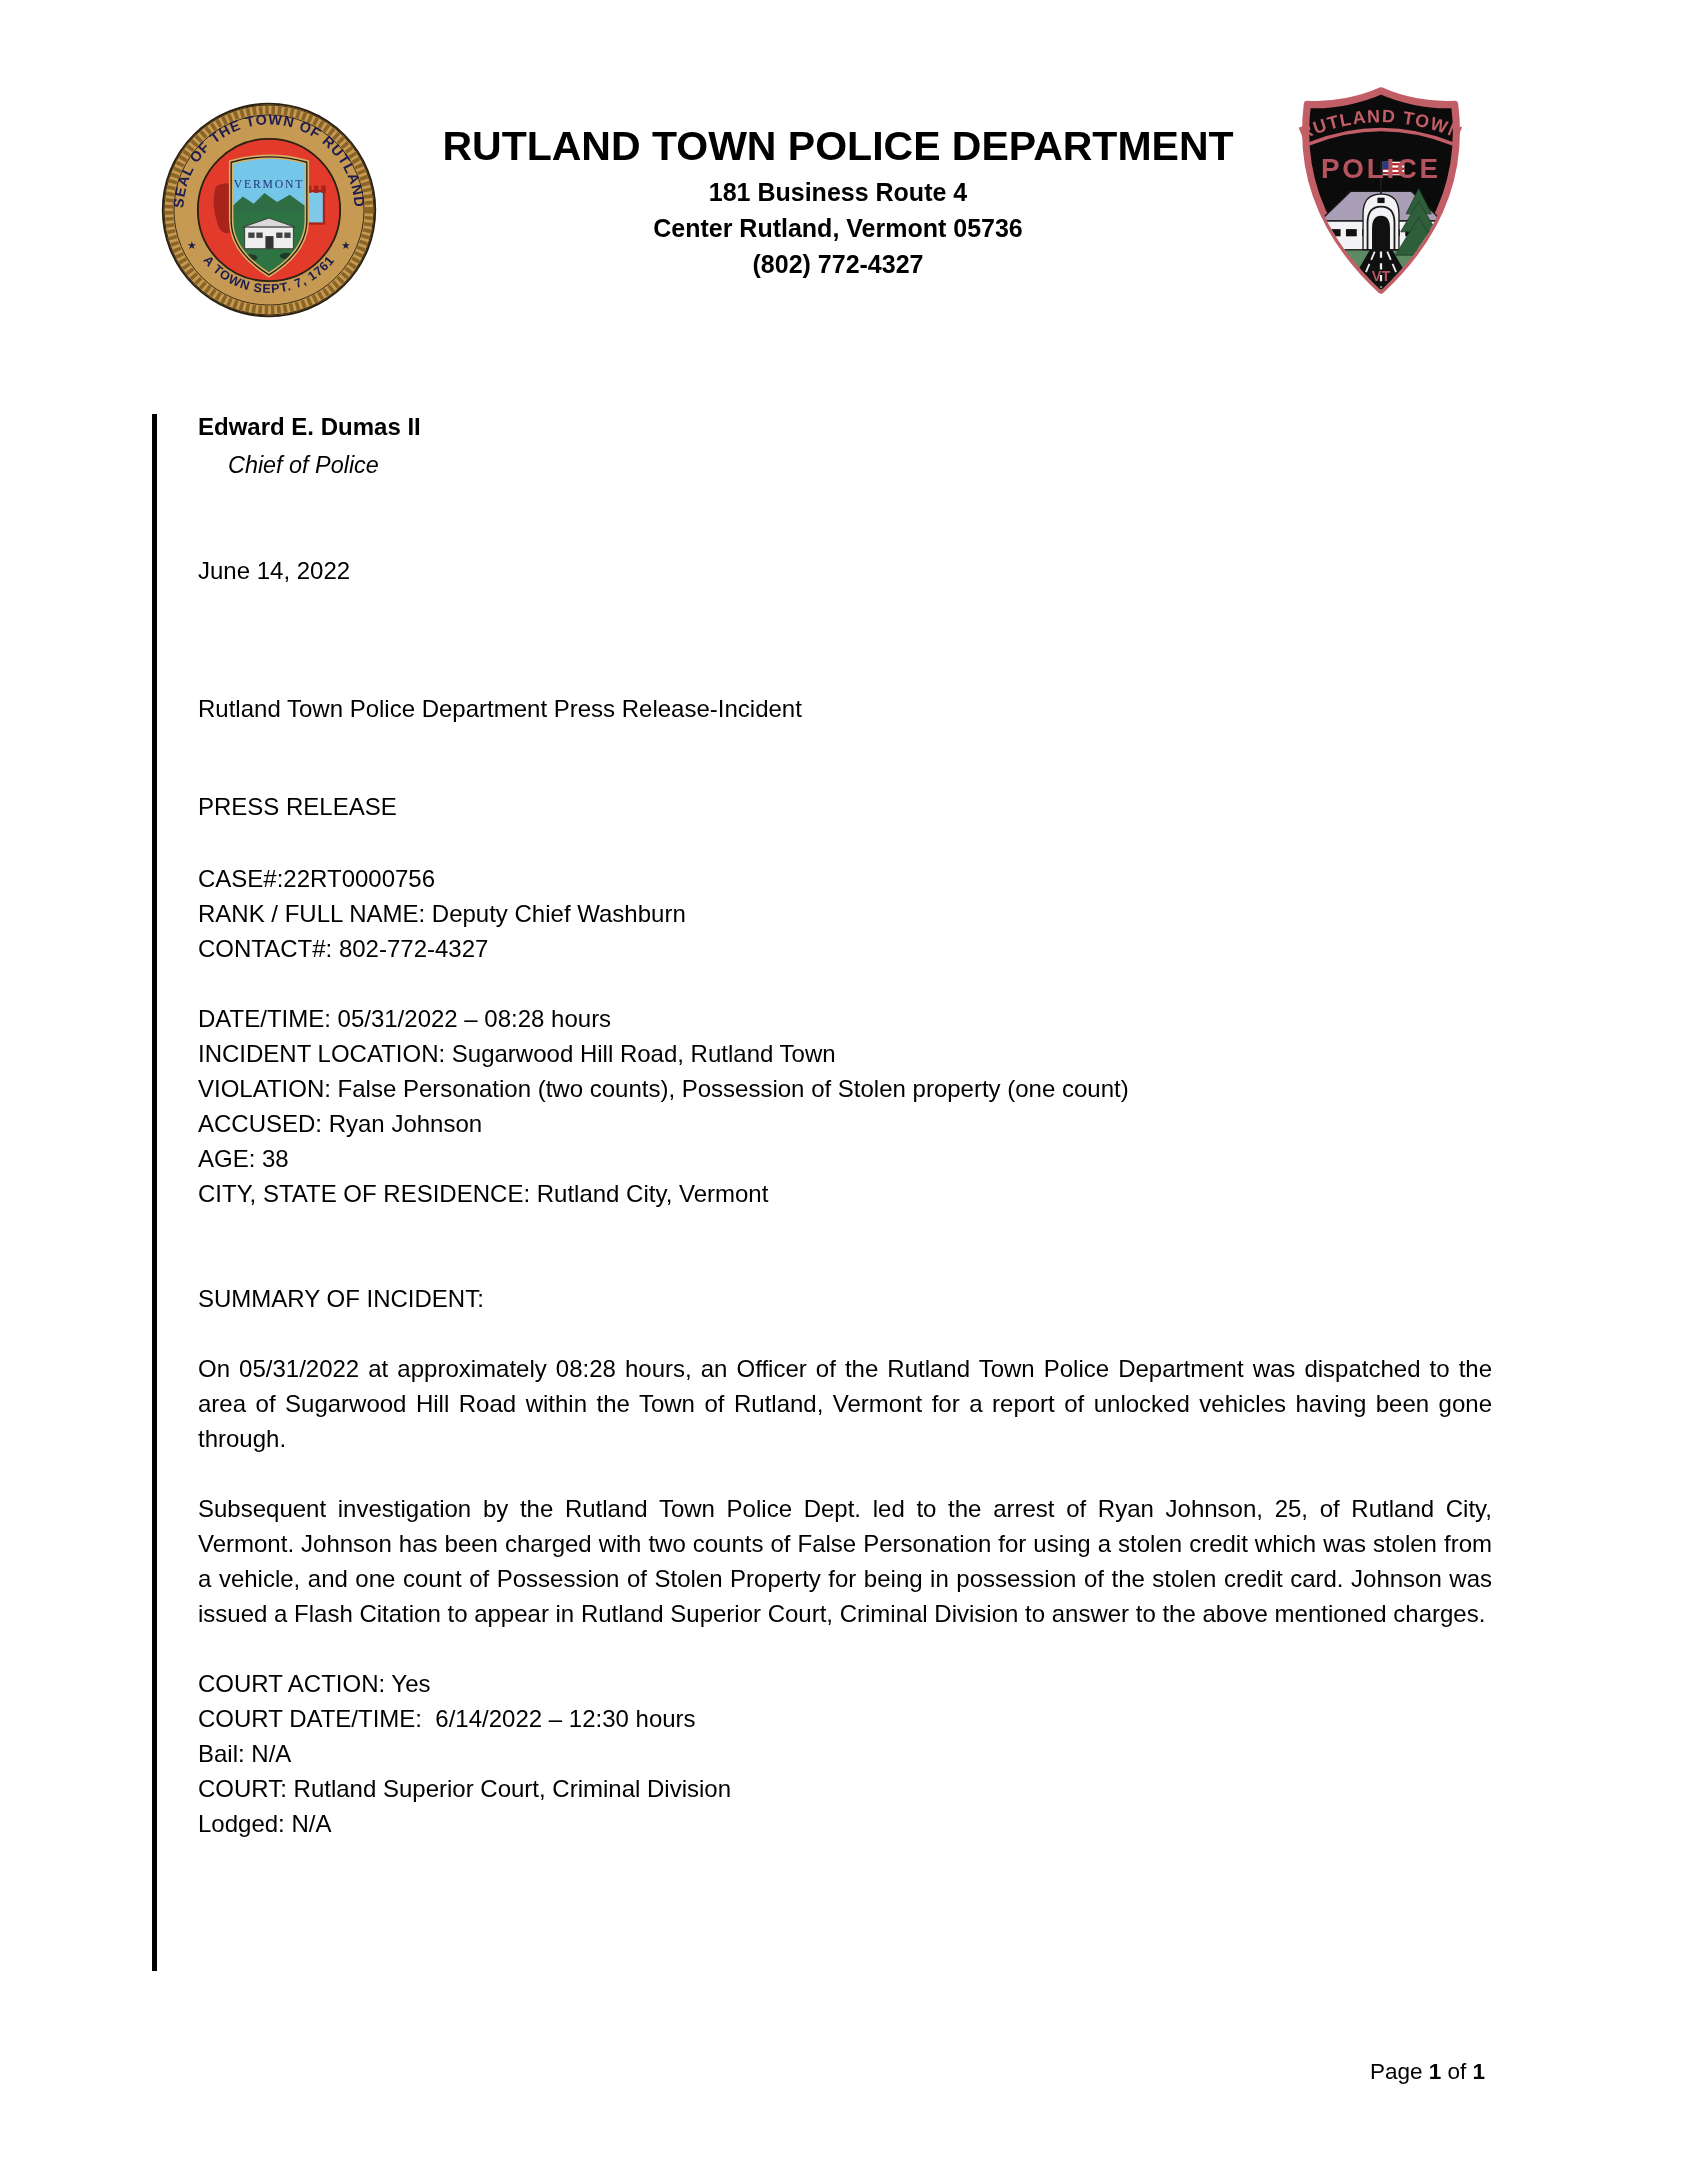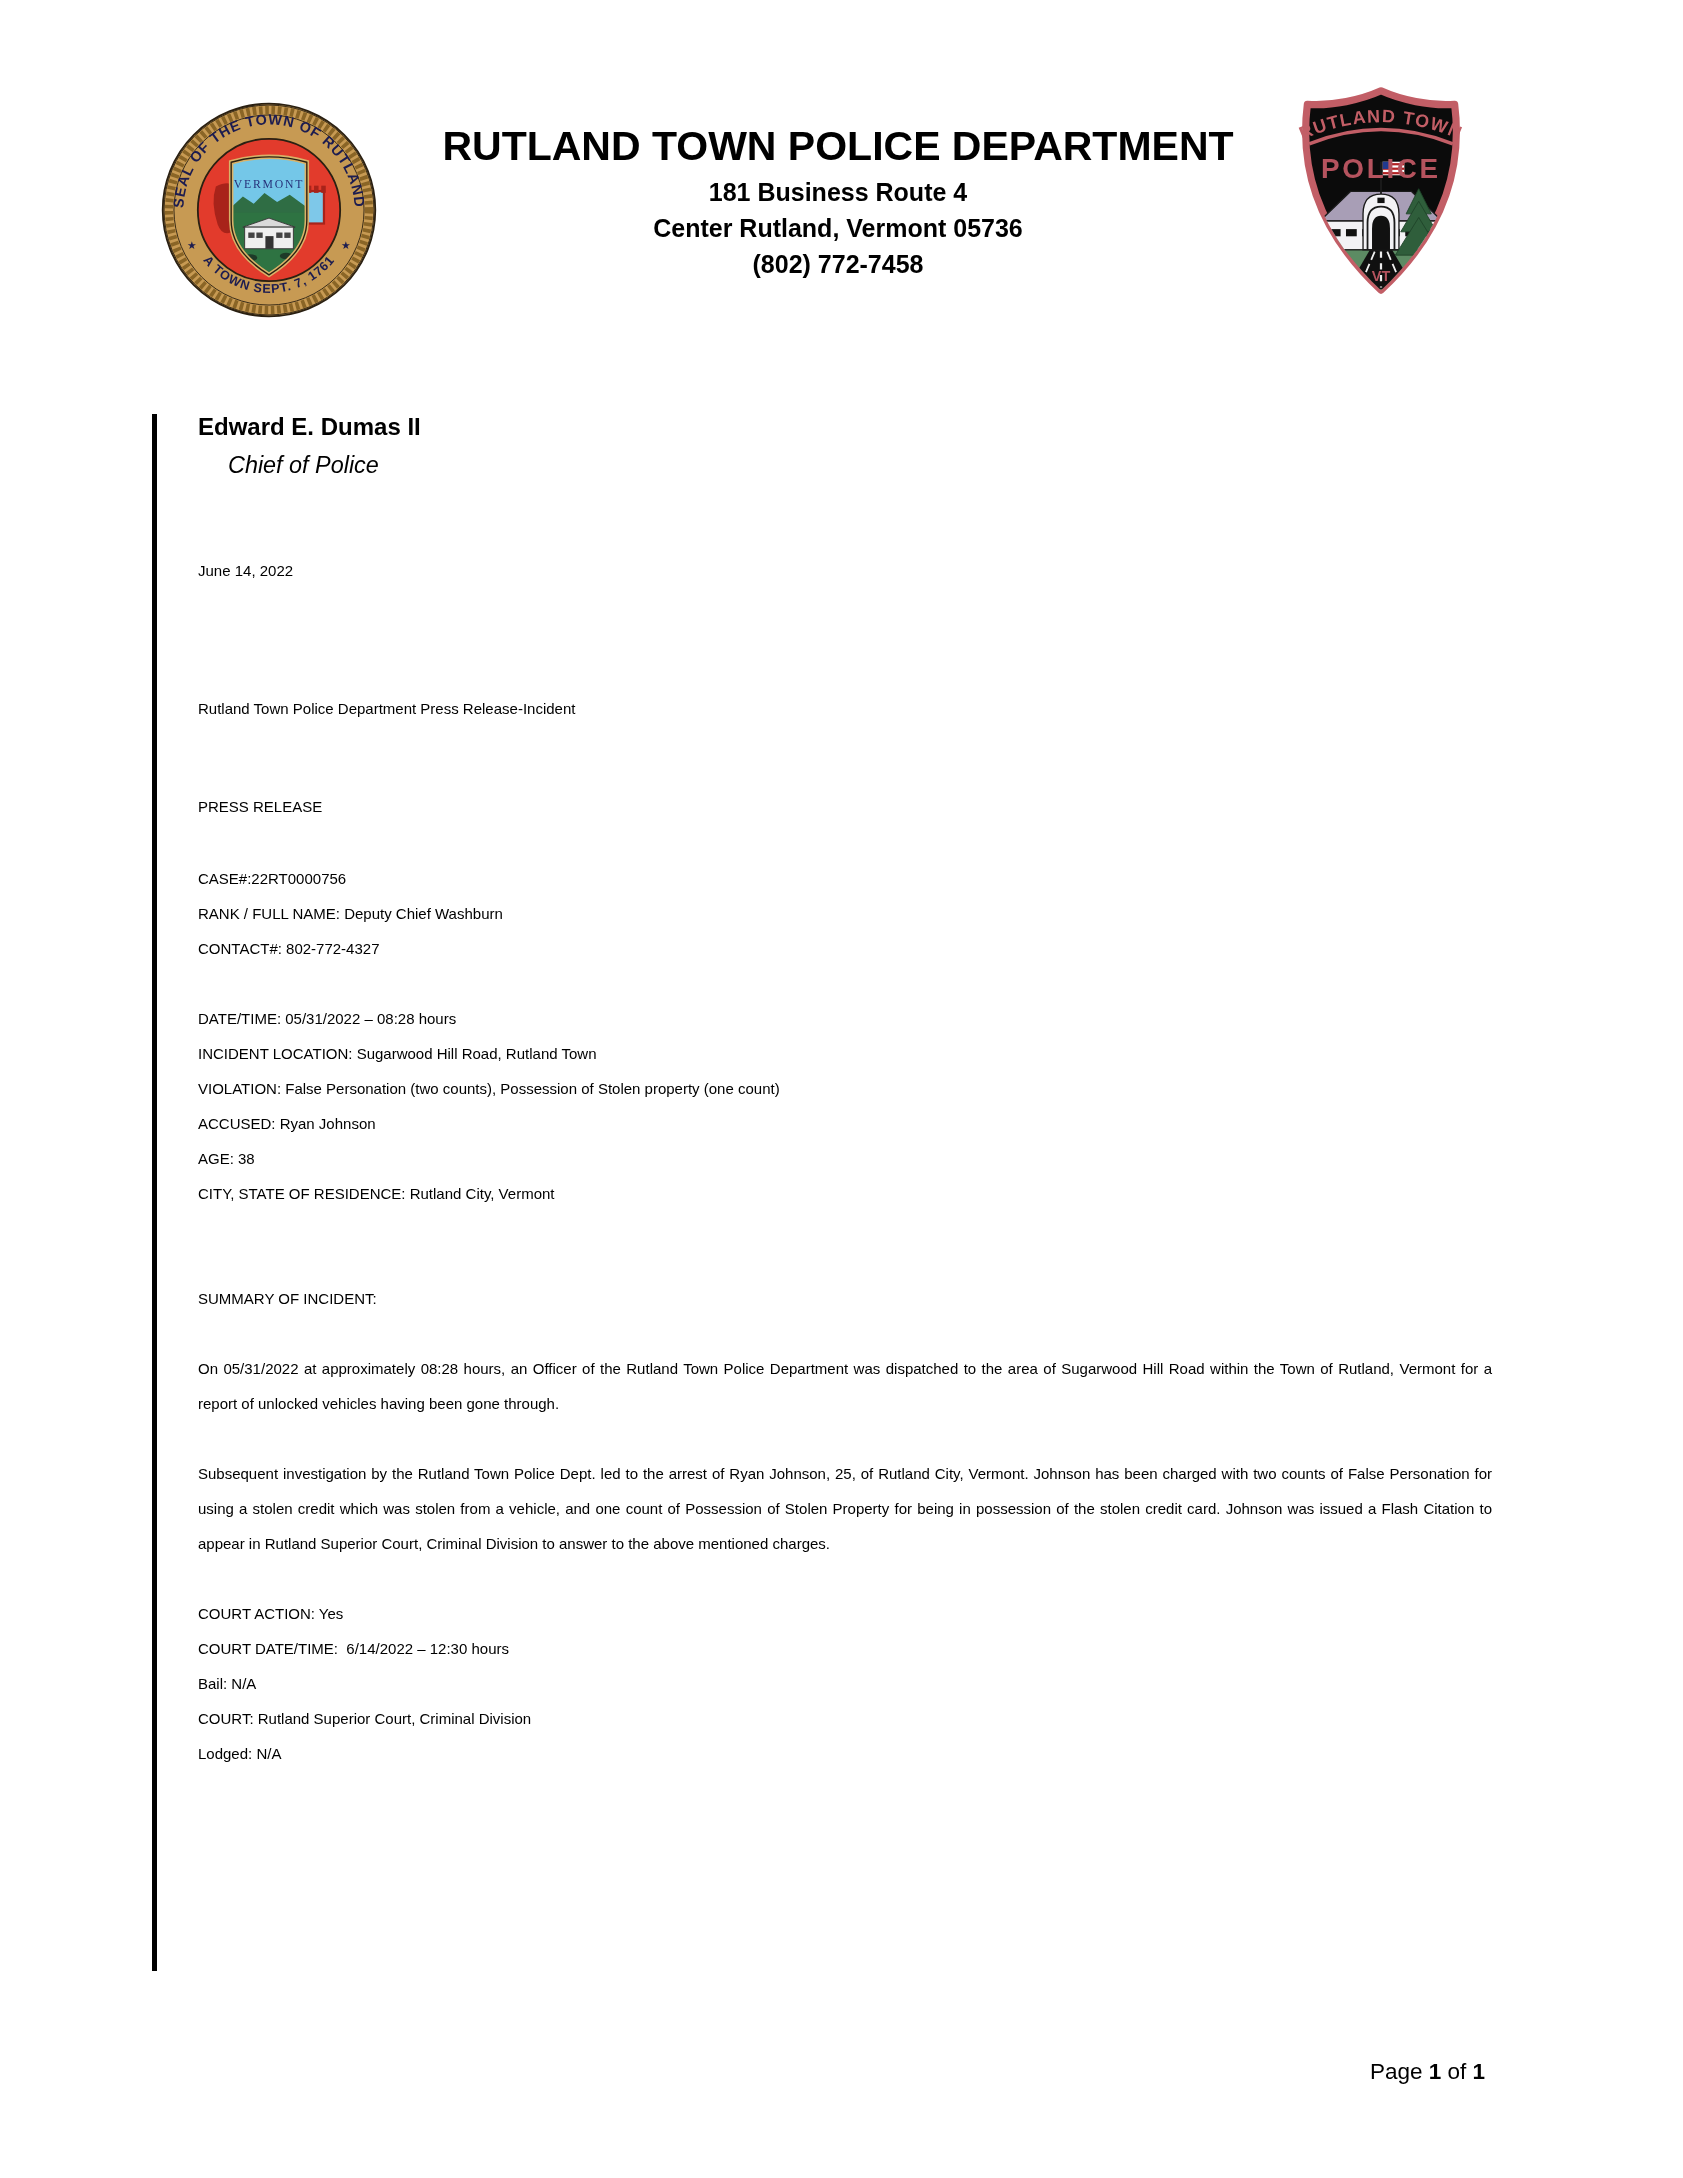--- a/index.html
+++ b/index.html
@@ -16,21 +16,21 @@
   .header-text{left:378px;top:124px;width:920px;text-align:center;}
   .doc-title{font-size:41px;font-weight:700;line-height:45px;margin:0;letter-spacing:0;}
   .address{font-size:25px;font-weight:700;line-height:36px;margin-top:5.4px;}
   .seal-wrap{left:160px;top:101px;width:218px;height:218px;}
   .patch-wrap{left:1293px;top:86px;width:176px;height:209px;}
   
   .rule-vert{left:152px;top:414px;width:4.5px;height:1557px;background:#000;}
   .sig-name{left:198px;top:409px;font-size:24px;font-weight:700;line-height:35px;}
   .sig-title{left:228px;top:448px;font-size:23.4px;font-style:italic;line-height:35px;}
   
-  .content{left:198px;top:553px;width:1294px;font-size:15px;line-height:35px;}
+  .content{left:198px;top:553px;width:1294px;font-size:24px;line-height:35px;}
   .line{white-space:pre-wrap;min-height:35px;}
   .subject{margin-top:103px;}
   .press-heading{margin-top:63px;}
   .case-block{margin-top:37px;}
   .incident-block{margin-top:35px;}
   .accused-block{}
   .summary-heading{margin-top:70px;}
   .para{margin-top:35px;text-align:justify;text-justify:inter-word;white-space:normal;}
   .court-block{margin-top:35px;}
   
@@ -95,21 +95,21 @@
       <text x="30" y="164" font-size="12" fill="#1c1c50">★</text>
       <text x="201" y="164" font-size="12" fill="#1c1c50">★</text>
     </svg>
   </div>
 
   <div class="abs header-text">
     <h1 class="doc-title">RUTLAND TOWN POLICE DEPARTMENT</h1>
     <div class="address">
       <div>181 Business Route 4</div>
       <div>Center Rutland, Vermont 05736</div>
-      <div>(802) 772-7458</div>
+      <div>(802) 772-4327</div>
     </div>
   </div>
 
   <div class="abs patch-wrap">
     <svg width="176" height="209" viewBox="0 0 196 232">
       <defs>
         <path id="patchArc" d="M 14,58 Q 98,22 182,58" fill="none"></path>
         <clipPath id="patchClip">
           <path d="M 98,5 C 76,15 44,22 16,20 C 8,84 22,156 98,227 C 174,156 188,84 180,20 C 152,22 120,15 98,5 Z"></path>
         </clipPath>

